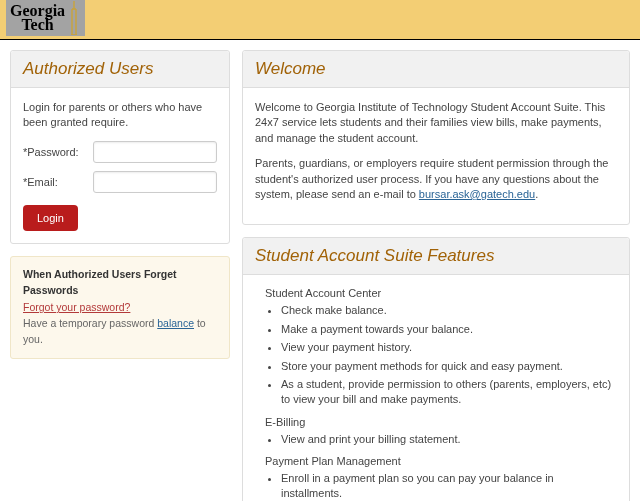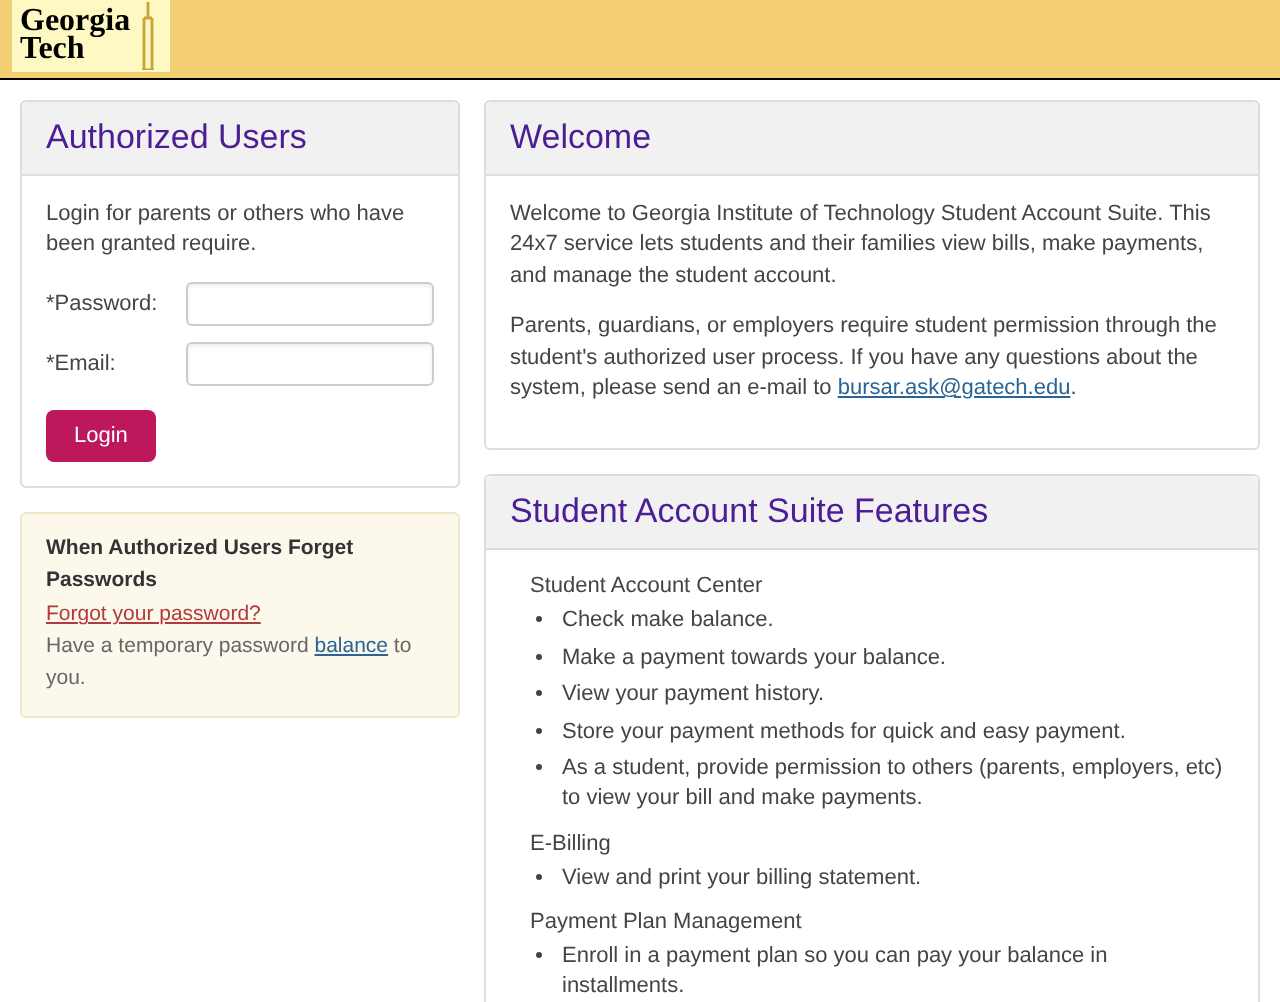--- a/index.html
+++ b/index.html
@@ -1,31 +1,31 @@
 <!DOCTYPE html>
 <html><head>
 <meta charset="utf-8">
 <style>
   * { box-sizing: border-box; margin: 0; padding: 0; }
   body { font-family: Arial, Helvetica, sans-serif; font-size: 11px; color: #333; background: #fff; width: 640px; }
   .header-band { width: 100%; background: #f3ce74; height: 40px; border-bottom: 1px solid #000; position: relative; }
-  .logo-box { position: absolute; left: 6px; top: 0px; background: #fef9c3; padding: 2px 4px; height: 36px; display: flex; align-items: center; }
+  .logo-box { position: absolute; left: 6px; top: 0px; background: #a3a3a3; padding: 2px 4px; height: 36px; display: flex; align-items: center; text-align: center; }
   .logo-text { font-family: Georgia, "Times New Roman", serif; font-weight: bold; font-size: 16px; line-height: 0.85; color: #000; }
   .logo-tower { display: inline-block; width: 14px; height: 34px; margin-left: 2px; vertical-align: bottom; }
   .content { padding: 10px; display: flex; gap: 12px; align-items: flex-start; }
   .col-left { width: 220px; flex: 0 0 220px; }
   .col-right { flex: 1; }
   .panel { border: 1px solid #ddd; border-radius: 3px; margin-bottom: 12px; background: #fff; }
-  .panel-head { background: #f1f1f1; padding: 8px 12px; font-size: 17px; font-weight: normal; color: #4c1d95; border-bottom: 1px solid #ddd; border-radius: 3px 3px 0 0; font-family: "Trebuchet MS", Arial, sans-serif; }
+  .panel-head { background: #f1f1f1; padding: 8px 12px; font-size: 17px; font-weight: normal; color: #a16207; border-bottom: 1px solid #ddd; border-radius: 3px 3px 0 0; font-family: "Trebuchet MS", Arial, sans-serif; font-style: italic; }
   .panel-body { padding: 12px; font-size: 11px; color: #444; }
   .panel-body p { margin-bottom: 10px; line-height: 1.4; }
   .form-row { display: flex; align-items: center; margin-bottom: 8px; }
   .form-row label { width: 70px; color: #444; }
   .form-row input { flex: 1; width: 100px; height: 22px; border: 1px solid #ccc; border-radius: 3px; padding: 2px 5px; box-shadow: inset 0 1px 2px rgba(0,0,0,0.08); font-size: 11px; }
-  .btn-login { background: #be185d; color: #fff; border: none; border-radius: 4px; padding: 7px 14px; font-size: 11px; cursor: pointer; margin-top: 4px; }
+  .btn-login { background: #b91c1c; color: #fff; border: none; border-radius: 4px; padding: 7px 14px; font-size: 11px; cursor: pointer; margin-top: 4px; }
   .help-panel { background: #fdf8ec; border: 1px solid #f0e6c8; border-radius: 3px; padding: 10px 12px; font-size: 10.5px; line-height: 1.5; }
   .help-panel .hp-title { font-weight: bold; color: #333; margin-bottom: 2px; }
   .help-panel .hp-link { color: #b33a3a; }
   .help-panel .hp-text { color: #666; }
   .link-blue { color: #2a6496; }
   ul.features { list-style: disc; padding-left: 26px; margin-bottom: 8px; }
   ul.features li { margin-bottom: 3px; line-height: 1.4; }
   .feat-head { margin-left: 10px; margin-bottom: 4px; color: #444; }
 </style>
 </head>

